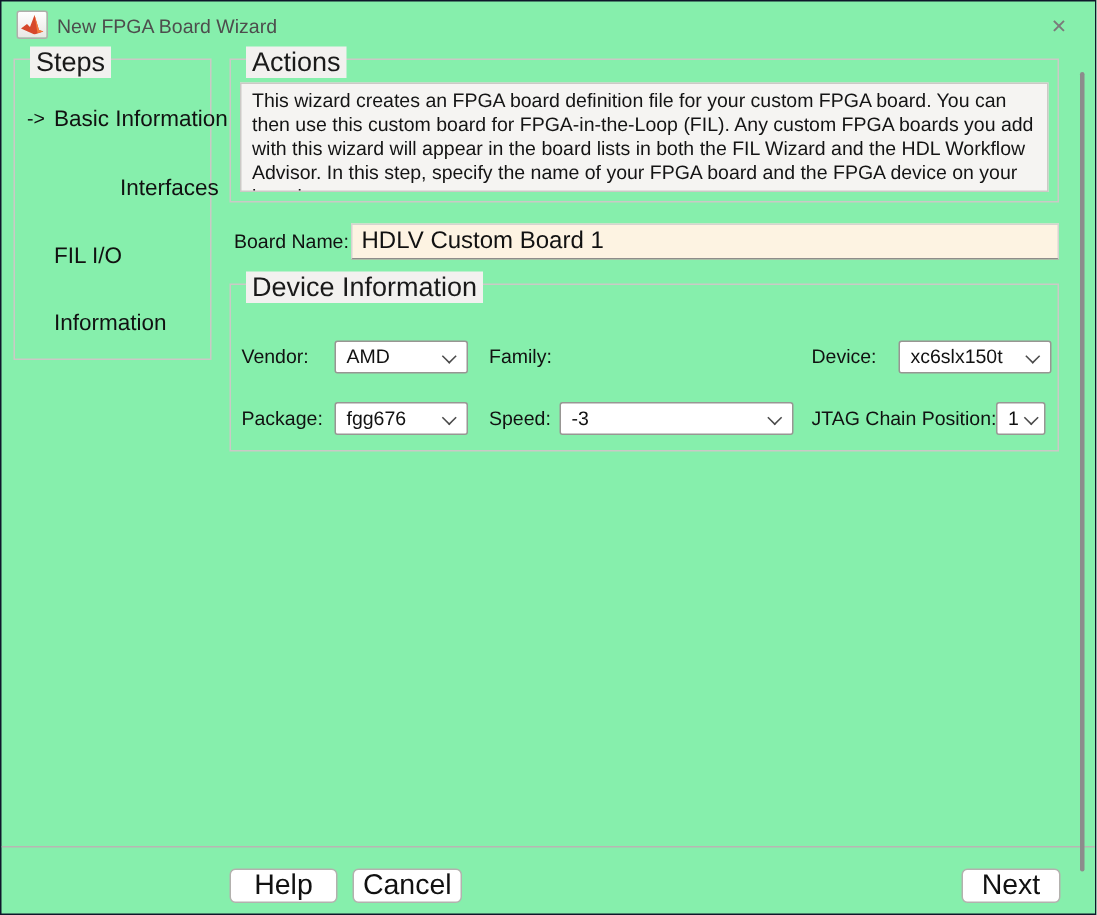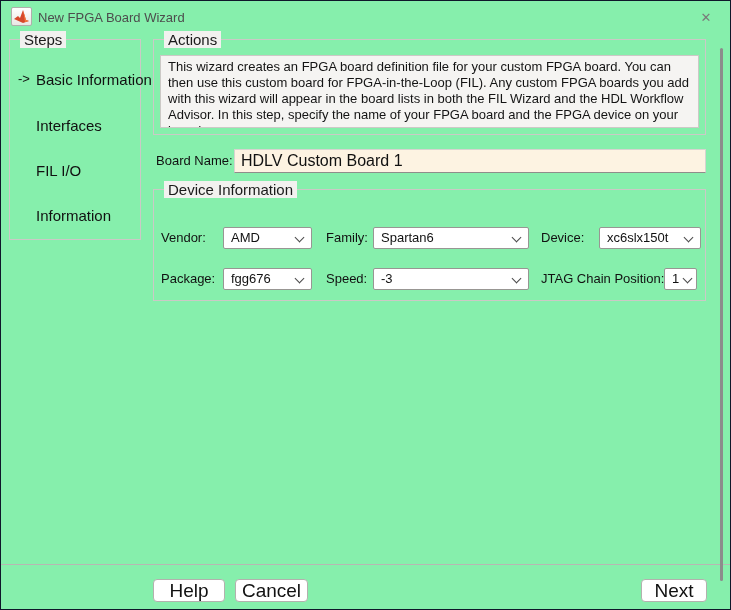--- a/index.html
+++ b/index.html
@@ -18,21 +18,21 @@
   .win-title{position:absolute;left:37px;top:9px;color:#4d4d4d;font-size:13px;white-space:nowrap;}
   .close-btn{
     position:absolute;right:14px;top:6px;width:20px;height:20px;
     display:flex;align-items:center;justify-content:center;
     color:#7a7a7a;font-size:13px;cursor:default;
   }
   
   .groupbox{position:absolute;border:1px solid #cbc9c6;box-sizing:border-box;}
   .groupbox .legend{
     position:absolute;top:-9px;left:10px;background:#f2f1ef;padding:0 4px;
-    font-size:15px;color:#1a1a1a;white-space:nowrap;
+    font-size:18px;color:#1a1a1a;white-space:nowrap;
   }
   .steps-box{left:8px;top:38px;width:132px;height:201px;}
   .step-item{position:absolute;left:26px;white-space:nowrap;font-size:15px;color:#111;}
   .step-marker{position:absolute;left:8px;white-space:nowrap;font-size:13px;color:#111;}
   .actions-box{left:152px;top:38px;width:553px;height:96px;}
   .actions-panel{
     position:absolute;left:6px;top:15px;width:539px;height:73px;
     background:#f5f4f2;border:1px solid #ccc9c6;box-sizing:border-box;
     padding:3px 7px;line-height:16px;font-size:13px;color:#141414;overflow:hidden;
   }
@@ -87,21 +87,21 @@
       </svg>
     </span>
     <span class="win-title">New FPGA Board Wizard</span>
     <span class="close-btn">✕</span>
   </div>
 
   <div class="groupbox steps-box">
     <span class="legend">Steps</span>
     <span class="step-marker" style="top:31px;">-&gt;</span>
     <span class="step-item" style="top:31px;">Basic Information</span>
-    <span class="step-item" style="top:77px;">Interfaces</span>
+    <span class="step-item" style="top:77px;margin-left:44px;">Interfaces</span>
     <span class="step-item" style="top:122px;">FIL I/O</span>
     <span class="step-item" style="top:167px;">Information</span>
   </div>
 
   <div class="groupbox actions-box">
     <span class="legend">Actions</span>
     <div class="actions-panel">This wizard creates an FPGA board definition file for your custom FPGA board. You can then use this custom board for FPGA-in-the-Loop (FIL). Any custom FPGA boards you add with this wizard will appear in the board lists in both the FIL Wizard and the HDL Workflow Advisor. In this step, specify the name of your FPGA board and the FPGA device on your board.</div>
   </div>
 
   <span class="field-label board-name-label">Board Name:</span>
@@ -111,24 +111,20 @@
     <span class="legend">Device Information</span>
   </div>
 
   <span class="field-label row-label" style="left:160px;top:226px;">Vendor:</span>
   <div class="select" style="left:222px;top:226px;width:89px;">
     <span class="val">AMD</span>
     <span class="chev"></span>
   </div>
 
   <span class="field-label row-label" style="left:325px;top:226px;">Family:</span>
-  <div class="select" style="left:372px;top:226px;width:156px;">
-    <span class="val">Spartan6</span>
-    <span class="chev"></span>
-  </div>
 
   <span class="field-label row-label" style="left:540px;top:226px;">Device:</span>
   <div class="select" style="left:598px;top:226px;width:102px;">
     <span class="val">xc6slx150t</span>
     <span class="chev"></span>
   </div>
 
   <span class="field-label row-label" style="left:160px;top:267px;">Package:</span>
   <div class="select" style="left:222px;top:267px;width:89px;">
     <span class="val">fgg676</span>

